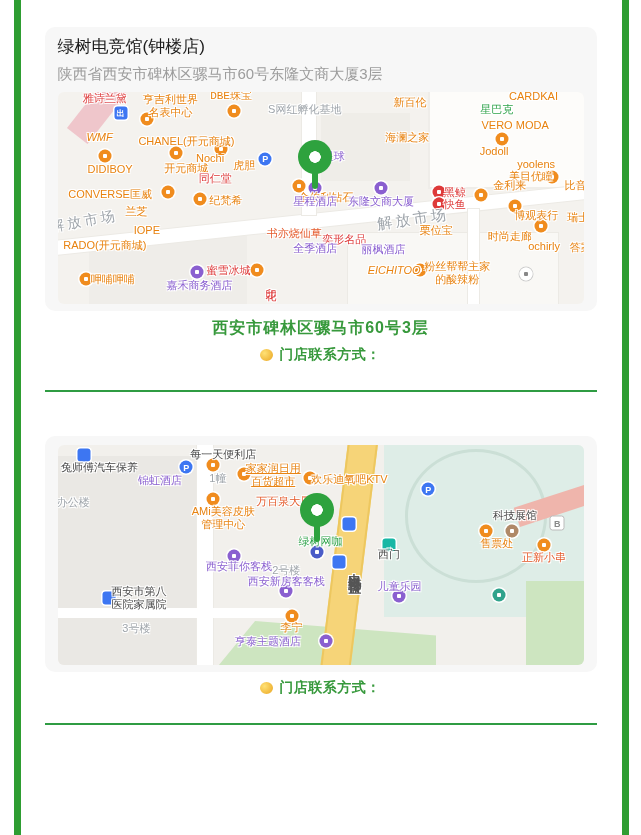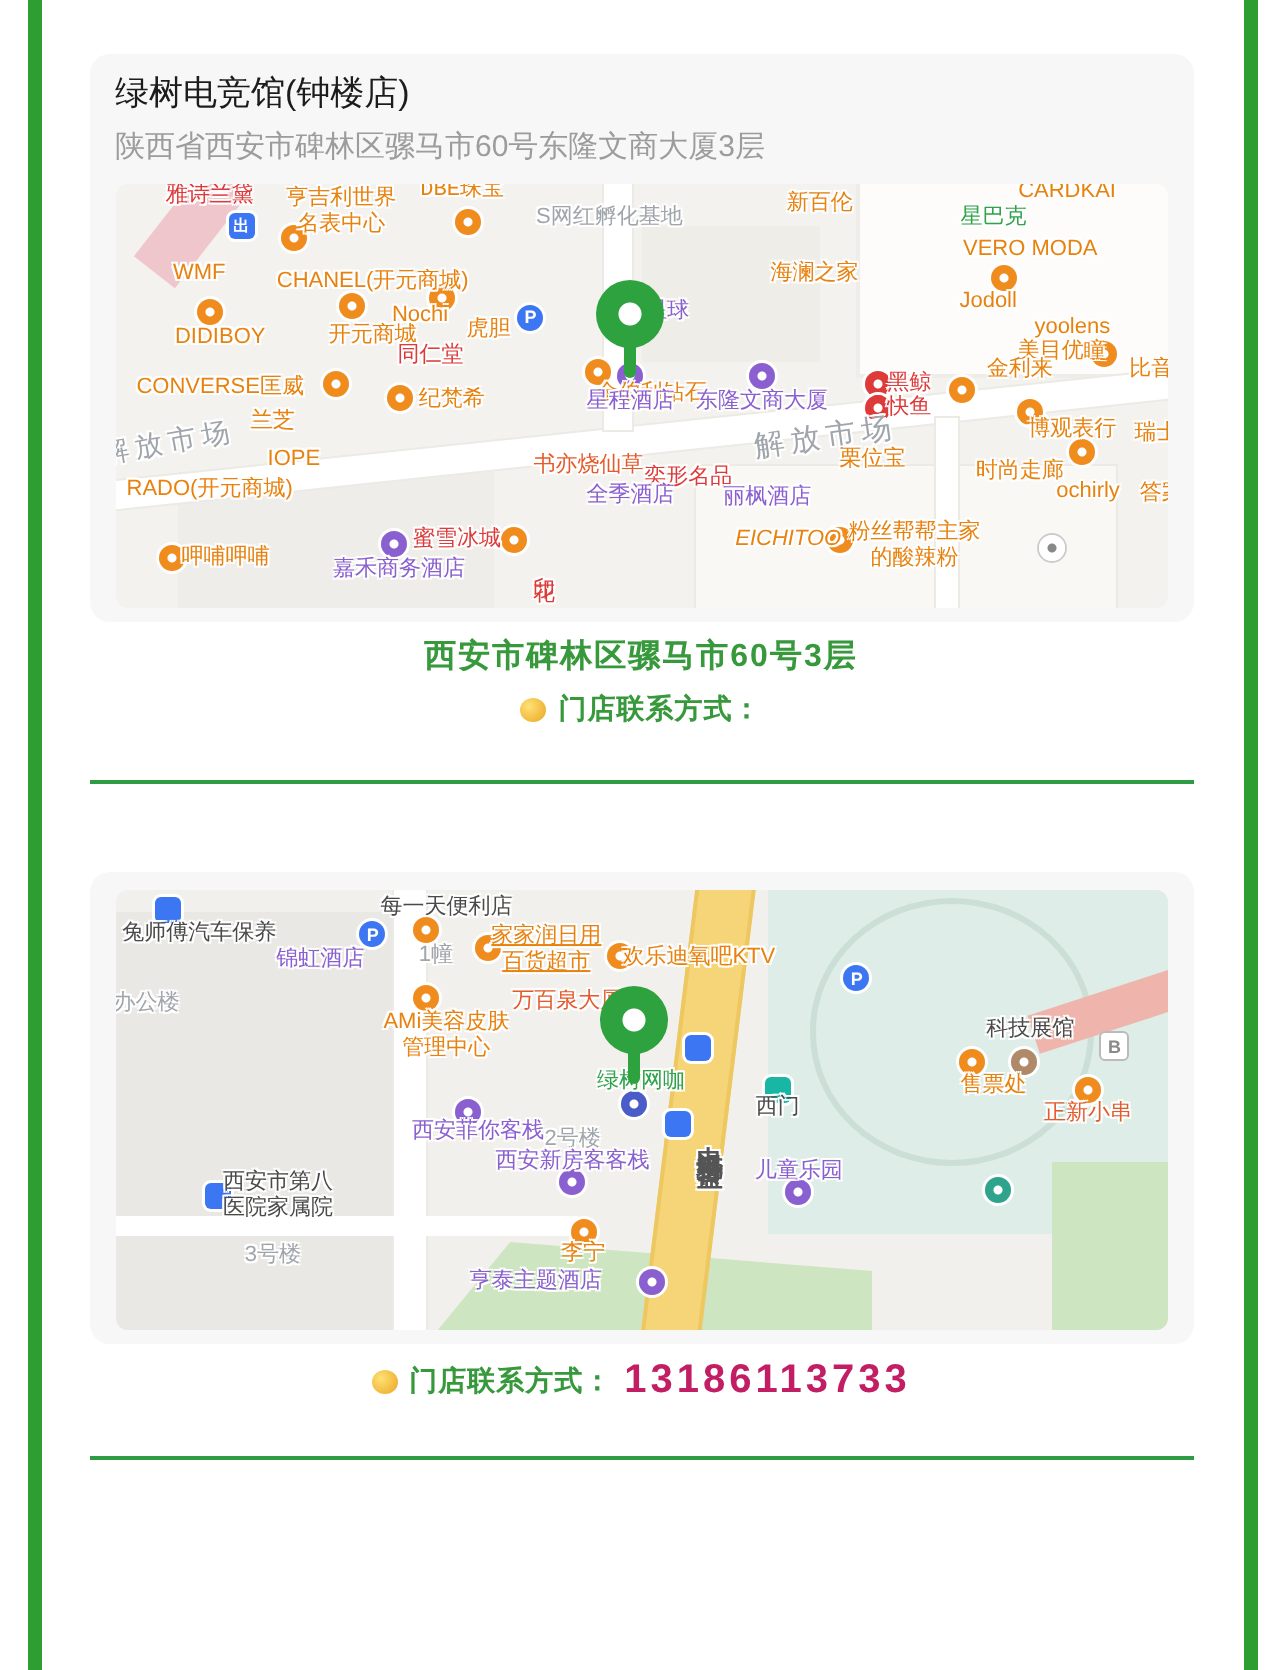--- a/index.html
+++ b/index.html
@@ -112,21 +112,21 @@
         <i class="m1s8"></i>
       <span class="lbl red" style="left: 9%; top: 3%; transform: translate(-50%, -50%);">雅诗兰黛</span>
           <span class="lbl orange" style="left: 21.5%; top: 6.5%; transform: translate(-50%, -50%);">亨吉利世界
 名表中心</span>
           <span class="lbl orange" style="left: 33%; top: 2%; transform: translate(-50%, -50%); font-family: Liberation Mono, monospace;">DBE珠宝</span>
           <span class="lbl gray" style="left: 47%; top: 8%; transform: translate(-50%, -50%);">S网红孵化基地</span>
           <span class="lbl orange" style="left: 67%; top: 4.5%; transform: translate(-50%, -50%);">新百伦</span>
           <span class="lbl green" style="left: 83.5%; top: 8%; transform: translate(-50%, -50%);">星巴克</span>
           <span class="lbl orange" style="left: 90.5%; top: 2%; transform: translate(-50%, -50%);">CARDKAI</span>
           <span class="lbl orange" style="left: 87%; top: 15.5%; transform: translate(-50%, -50%);">VERO MODA</span>
-          <span class="lbl orange" style="left: 8%; top: 21%; transform: translate(-50%, -50%);">WMF</span>
+          <span class="lbl orange" style="left: 8%; top: 21%; transform: translate(-50%, -50%); font-style: italic;">WMF</span>
           <span class="lbl orange" style="left: 24.5%; top: 23%; transform: translate(-50%, -50%);">CHANEL(开元商城)</span>
           <span class="lbl orange" style="left: 29%; top: 31%; transform: translate(-50%, -50%);">Nochi</span>
           <span class="lbl orange" style="left: 66.5%; top: 21%; transform: translate(-50%, -50%);">海澜之家</span>
           <span class="lbl orange" style="left: 83%; top: 28%; transform: translate(-50%, -50%);">Jodoll</span>
           <span class="lbl orange" style="left: 10%; top: 36.5%; transform: translate(-50%, -50%);">DIDIBOY</span>
           <span class="lbl orange" style="left: 24.5%; top: 36%; transform: translate(-50%, -50%);">开元商城</span>
           <span class="lbl red" style="left: 30%; top: 40.5%; transform: translate(-50%, -50%);">同仁堂</span>
           <span class="lbl orange" style="left: 35.5%; top: 34.5%; transform: translate(-50%, -50%);">虎胆</span>
           <span class="lbl orange" style="left: 91%; top: 34%; transform: translate(-50%, -50%);">yoolens</span>
           <span class="lbl orange" style="left: 90%; top: 39.5%; transform: translate(-50%, -50%);">美目优瞳</span>
@@ -255,18 +255,17 @@
           <span class="micon i-bag" style="left: 29.5%; top: 24.5%;"></span>
           <span class="micon i-bag" style="left: 81.5%; top: 39%;"></span>
           <span class="micon i-brown" style="left: 86.5%; top: 39%;"></span>
           <span class="micon i-food" style="left: 92.5%; top: 45.5%;"></span>
           <span class="map-pin" style="left: 49.3%; top: 29.5%;"></span>
         </div>
     </div>
     <div class="contact-line">
       <span class="coin"></span>
       <span class="contact-label">门店联系方式：</span>
-      <span class="phone">13186113733</span>
     </div>
     <div class="divider"></div>
 
   </div>
 </div>
 
 </body></html>

